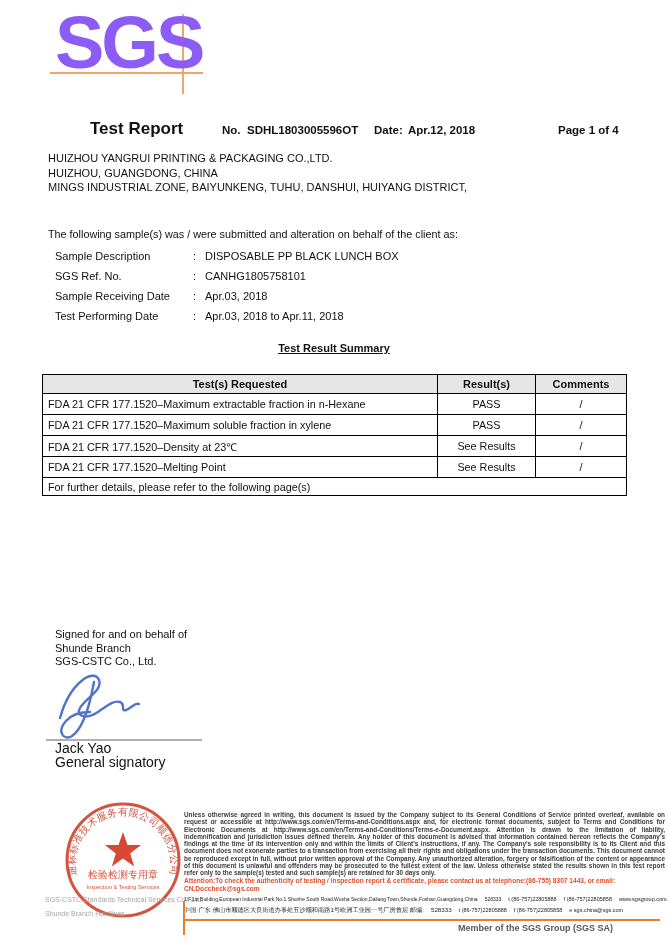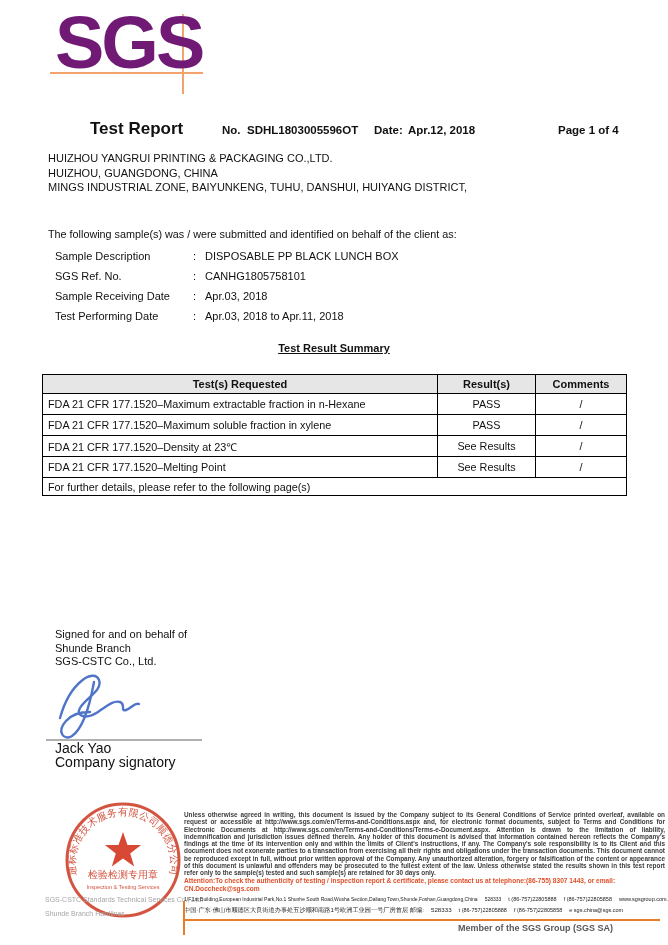--- a/index.html
+++ b/index.html
@@ -3,21 +3,21 @@
 <meta charset="utf-8">
 <style>
   html,body{margin:0;padding:0;background:#ffffff;}
   .page{position:relative;width:668px;height:945px;background:#fff;
         font-family:"Liberation Sans",sans-serif;color:#1a1a1a;overflow:hidden;}
 
   
   .crop-h{position:absolute;background:#f2a36b;height:2px;}
   .crop-v{position:absolute;background:#f2a36b;width:2px;}
   .logo-text{position:absolute;left:55px;top:6px;font-size:74px;line-height:1;
-             font-weight:bold;color:#701a75;letter-spacing:-3px;}
+             font-weight:bold;color:#8b5cf6;letter-spacing:-3px;}
 
   
   .report-title{position:absolute;left:90px;top:119px;font-size:17px;font-weight:bold;color:#111;}
   .hdr-item{position:absolute;top:124px;font-size:11.5px;font-weight:bold;color:#111;}
   .no-label{left:222px;} .no-value{left:247px;} .date-label{left:374px;}
   .date-value{left:408px;} .page-info{left:558px;}
 
   
   .client-block{position:absolute;left:48px;top:151px;font-size:11px;line-height:14.5px;color:#111;}
 
@@ -78,21 +78,21 @@
   <span class="hdr-item date-label">Date:</span>
   <span class="hdr-item date-value">Apr.12, 2018</span>
   <span class="hdr-item page-info">Page 1 of 4</span>
 
   <div class="client-block">
     <div>HUIZHOU YANGRUI PRINTING &amp; PACKAGING CO.,LTD.</div>
     <div>HUIZHOU, GUANGDONG, CHINA</div>
     <div>MINGS INDUSTRIAL ZONE, BAIYUNKENG, TUHU, DANSHUI, HUIYANG DISTRICT,</div>
   </div>
 
-  <div class="intro">The following sample(s) was / were submitted and identified on behalf of the client as:</div>
+  <div class="intro">The following sample(s) was / were submitted and alteration on behalf of the client as:</div>
 
   <div class="fields">
     <div class="field-row">
       <span class="field-label">Sample Description</span>
       <span class="field-colon">:</span>
       <span class="field-value">DISPOSABLE PP BLACK LUNCH BOX</span>
     </div>
     <div class="field-row">
       <span class="field-label">SGS Ref. No.</span>
       <span class="field-colon">:</span>
@@ -156,21 +156,21 @@
     <div>SGS-CSTC Co., Ltd.</div>
   </div>
 
   <svg class="sig-svg" width="140" height="74" viewBox="0 0 140 74">
     <path d="M18 52 C 28 16, 52 2, 57 14 C 61 24, 44 32, 38 42 C 33 50, 44 54, 56 46 C 66 39, 72 34, 78 36 C 84 38, 78 46, 84 44 C 90 42, 93 36, 97 38" fill="none" stroke="#4f74c8" stroke-width="2.4" stroke-linecap="round"></path>
     <path d="M52 16 C 48 38, 42 62, 30 70 C 22 75, 14 66, 24 55 C 30 48, 40 46, 48 46" fill="none" stroke="#4f74c8" stroke-width="2.4" stroke-linecap="round"></path>
   </svg>
   <div class="sig-line"></div>
   <div class="sig-name-block">
     <div>Jack Yao</div>
-    <div>Company signatory</div>
+    <div>General signatory</div>
   </div>
 
   <svg class="stamp-svg" width="122" height="122" viewBox="0 0 122 122">
     <circle cx="61" cy="61" r="56" fill="none" stroke="#cf4631" stroke-width="3"></circle>
     <polygon points="61,33 65.5,45.9 79.1,46.1 68.2,54.4 72.2,67.4 61,59.6 49.8,67.4 53.8,54.4 42.9,46.1 56.5,45.9" fill="#d43a24"></polygon>
     <defs>
         <path id="stampArc" d="M 15,78 A 48,48 0 1 1 107,78" fill="none"></path>
       </defs>
     <text font-size="10" fill="#cf4631" letter-spacing="1">
       <textPath href="#stampArc" startOffset="2" textLength="175">通标标准技术服务有限公司顺德分公司</textPath>

